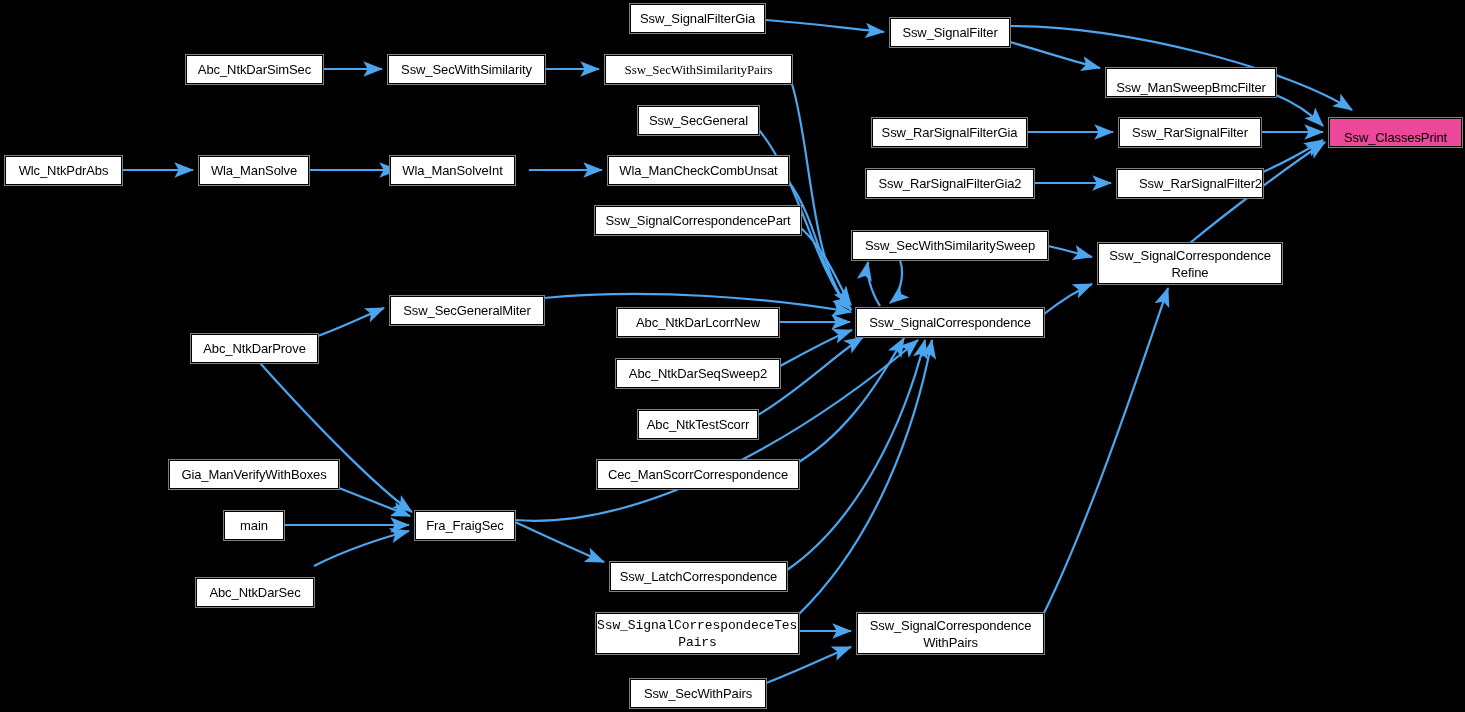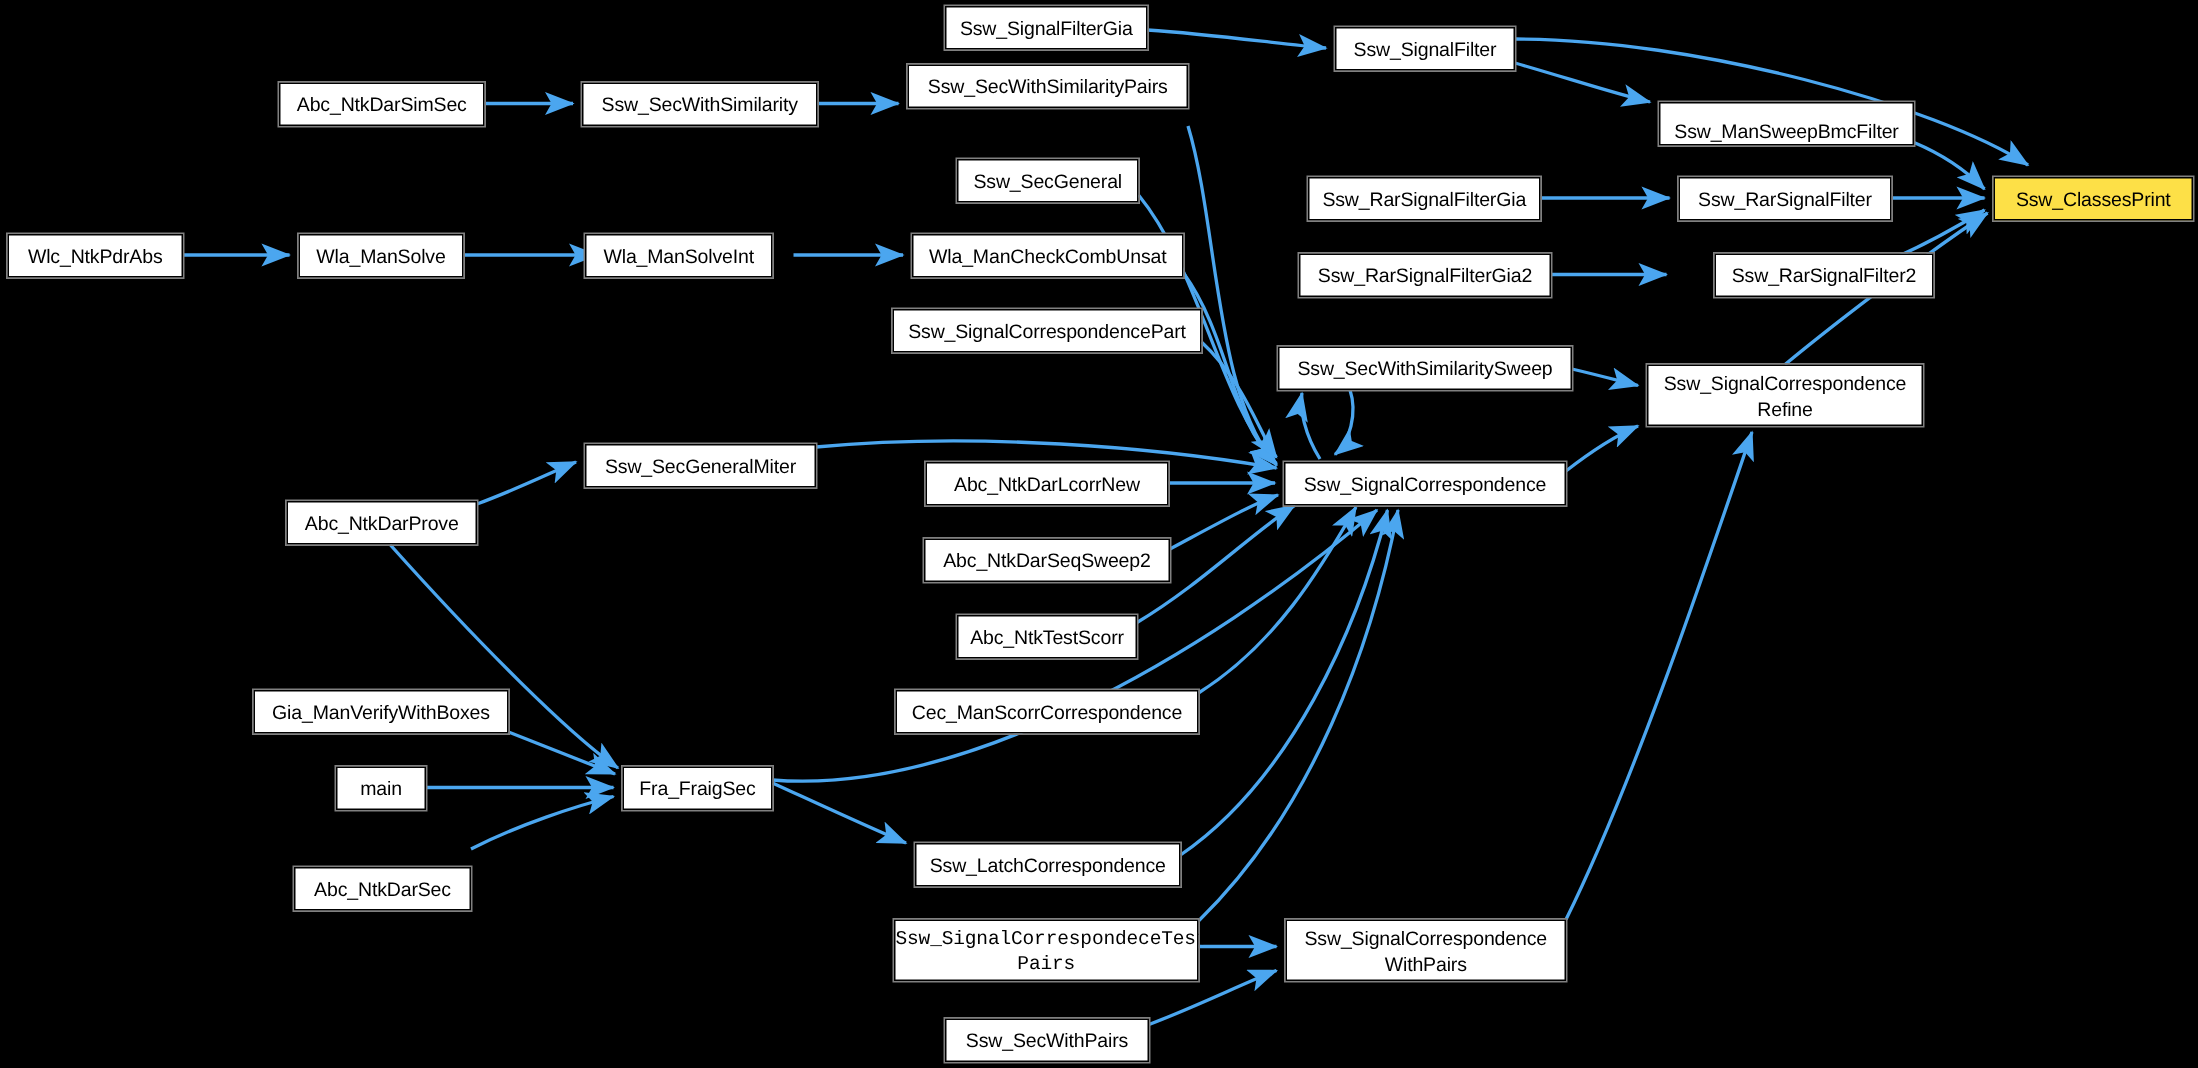--- a/index.html
+++ b/index.html
@@ -4,21 +4,21 @@
 <style>
   html,body{margin:0;padding:0;background:#000;}
   #canvas{position:relative;width:1465px;height:712px;background:#000;overflow:hidden;
           font-family:"Liberation Sans",sans-serif;}
   svg.edges{position:absolute;left:0;top:0;width:1465px;height:712px;}
   .node{position:absolute;box-sizing:border-box;background:#ffffff;
         border:1px solid #000;outline:1px solid #808080;
         display:flex;align-items:center;justify-content:center;
         color:#000;font-size:13px;line-height:17px;text-align:center;
         white-space:pre;letter-spacing:-0.1px;}
-  .node.hl{background:#fde047;}
+  .node.hl{background:#ec4899;align-items:flex-end;}
   .node span{display:block;width:100%;}
 </style>
 </head>
 <body>
 
 <div id="canvas">
   <svg class="edges" viewBox="0 0 1465 712" xmlns="http://www.w3.org/2000/svg">
     <defs>
       <marker id="arrow" markerWidth="9" markerHeight="7" refX="8.5" refY="3.5" orient="auto" markerUnits="strokeWidth">
         <path d="M0,0 L9,3.5 L0,7 L2,3.5 z" fill="#4BA6EF"></path>
@@ -64,32 +64,32 @@
         <path d="M799,631 L851,631" marker-end="url(#arrow)" stroke="#4BA6EF"></path>
         <path d="M766,683 C800,670 830,655 851,647" marker-end="url(#arrow)" stroke="#4BA6EF"></path>
         <path d="M1044,613 C1090,520 1140,370 1168,288" marker-end="url(#arrow)" stroke="#4BA6EF"></path>
       </g>
   </svg>
   <div id="node-layer">
       <div class="node" style="left: 630px; top: 4px; width: 135px; height: 29px;"><span>Ssw_SignalFilterGia</span></div>
       <div class="node" style="left: 890px; top: 18px; width: 120px; height: 29px;"><span>Ssw_SignalFilter</span></div>
       <div class="node" style="left: 186px; top: 55px; width: 137px; height: 29px;"><span>Abc_NtkDarSimSec</span></div>
       <div class="node" style="left: 388px; top: 55px; width: 157px; height: 29px;"><span>Ssw_SecWithSimilarity</span></div>
-      <div class="node" style="left: 605px; top: 43px; width: 187px; height: 29px;"><span>Ssw_SecWithSimilarityPairs</span></div>
+      <div class="node" style="left: 605px; top: 55px; width: 187px; height: 29px; font-family: Liberation Serif, serif;"><span>Ssw_SecWithSimilarityPairs</span></div>
       <div class="node" style="left: 1106px; top: 68px; width: 170px; height: 29px; align-items: flex-end;"><span>Ssw_ManSweepBmcFilter</span></div>
       <div class="node" style="left: 638px; top: 106px; width: 121px; height: 29px;"><span>Ssw_SecGeneral</span></div>
       <div class="node" style="left: 872px; top: 118px; width: 155px; height: 29px;"><span>Ssw_RarSignalFilterGia</span></div>
       <div class="node" style="left: 1119px; top: 118px; width: 142px; height: 29px;"><span>Ssw_RarSignalFilter</span></div>
       <div class="node hl" style="left: 1329px; top: 118px; width: 133px; height: 29px;"><span>Ssw_ClassesPrint</span></div>
       <div class="node" style="left: 5px; top: 156px; width: 117px; height: 29px;"><span>Wlc_NtkPdrAbs</span></div>
       <div class="node" style="left: 199px; top: 156px; width: 110px; height: 29px;"><span>Wla_ManSolve</span></div>
       <div class="node" style="left: 390px; top: 156px; width: 125px; height: 29px;"><span>Wla_ManSolveInt</span></div>
       <div class="node" style="left: 608px; top: 156px; width: 181px; height: 29px;"><span>Wla_ManCheckCombUnsat</span></div>
       <div class="node" style="left: 866px; top: 169px; width: 168px; height: 29px;"><span>Ssw_RarSignalFilterGia2</span></div>
-      <div class="node" style="left: 1143px; top: 169px; width: 146px; height: 29px;"><span>Ssw_RarSignalFilter2</span></div>
+      <div class="node" style="left: 1117px; top: 169px; width: 146px; height: 29px; text-align: right;"><span>Ssw_RarSignalFilter2</span></div>
       <div class="node" style="left: 595px; top: 206px; width: 206px; height: 29px;"><span>Ssw_SignalCorrespondencePart</span></div>
       <div class="node" style="left: 852px; top: 231px; width: 196px; height: 29px;"><span>Ssw_SecWithSimilaritySweep</span></div>
       <div class="node" style="left: 1098px; top: 243px; width: 184px; height: 41px;"><span>Ssw_SignalCorrespondence
 Refine</span></div>
       <div class="node" style="left: 390px; top: 296px; width: 154px; height: 29px;"><span>Ssw_SecGeneralMiter</span></div>
       <div class="node" style="left: 617px; top: 308px; width: 162px; height: 29px;"><span>Abc_NtkDarLcorrNew</span></div>
       <div class="node" style="left: 856px; top: 308px; width: 188px; height: 29px;"><span>Ssw_SignalCorrespondence</span></div>
       <div class="node" style="left: 191px; top: 334px; width: 127px; height: 29px;"><span>Abc_NtkDarProve</span></div>
       <div class="node" style="left: 616px; top: 359px; width: 164px; height: 29px;"><span>Abc_NtkDarSeqSweep2</span></div>
       <div class="node" style="left: 638px; top: 410px; width: 120px; height: 29px;"><span>Abc_NtkTestScorr</span></div>

